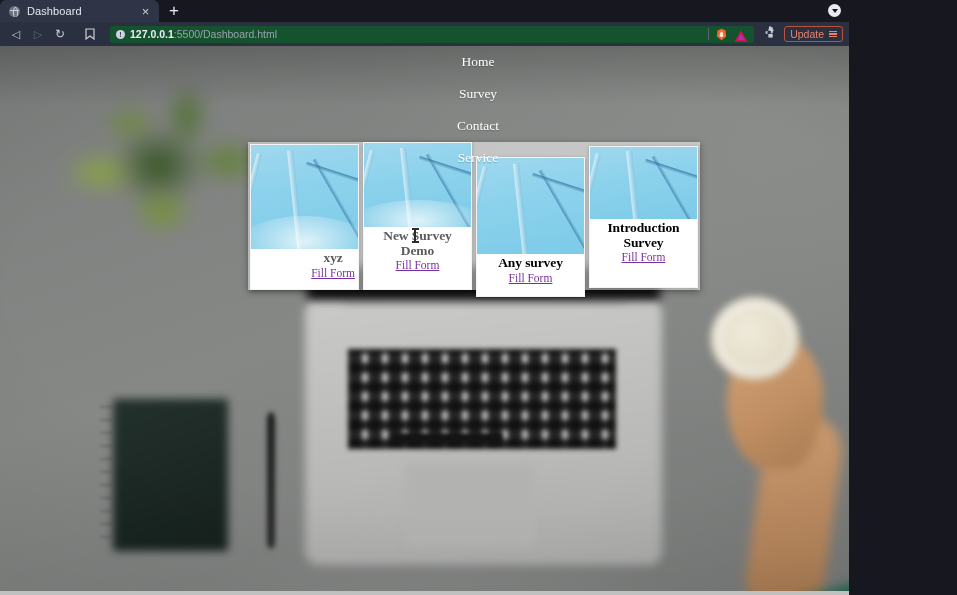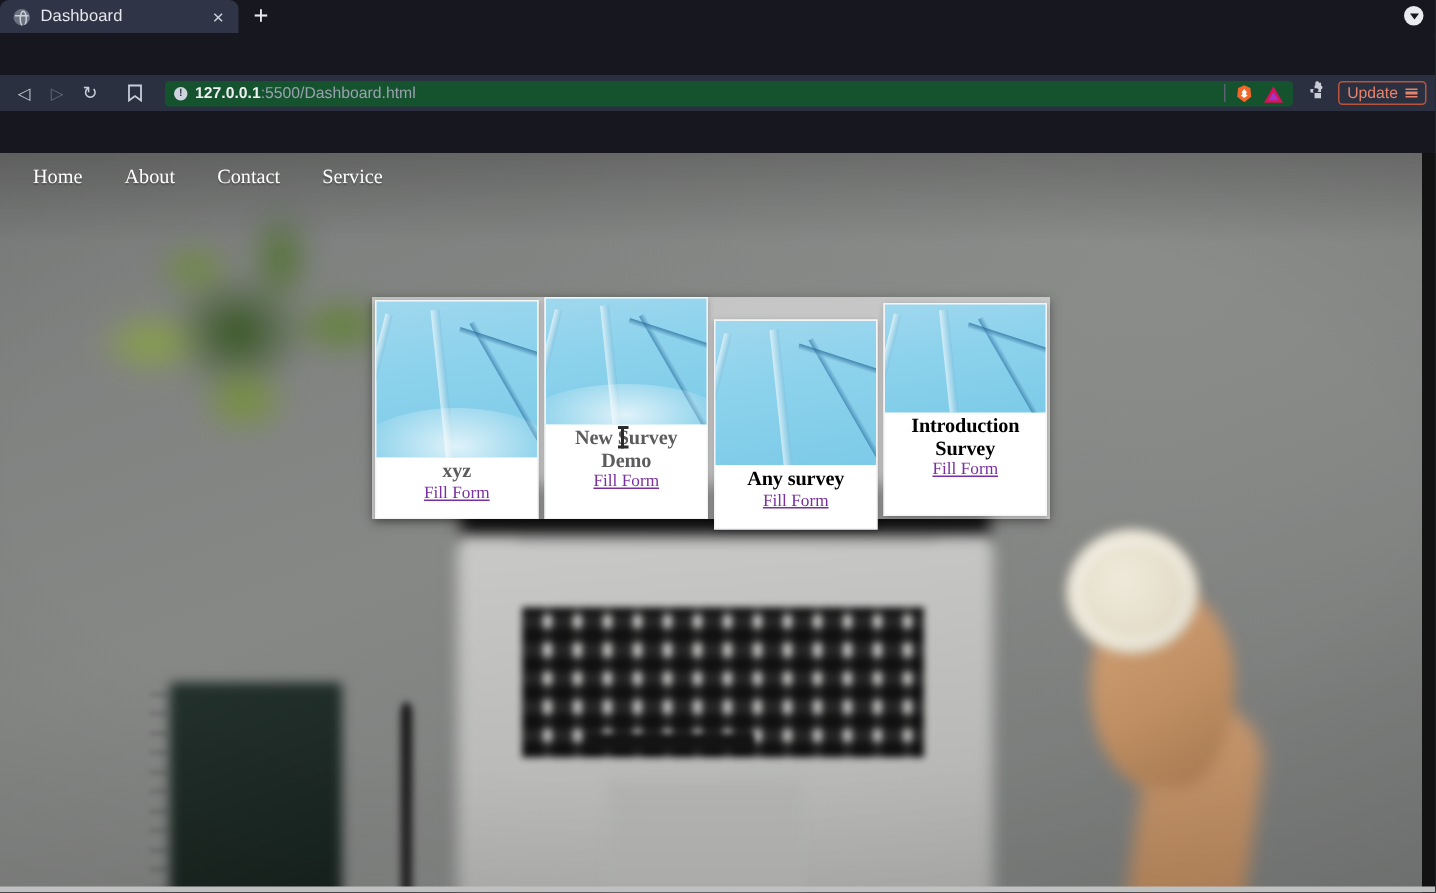--- a/index.html
+++ b/index.html
@@ -7,27 +7,26 @@
   html, body {
     width: 957px;
     height: 595px;
     overflow: hidden;
     background: #17171f;
     font-family: "Liberation Sans", sans-serif;
   }
 
   
   .browser {
-    width: 957px;
+    width: 849px;
     height: 595px;
     position: relative;
     background: #17171f;
     display: flex;
     flex-direction: column;
-    gap: 28px;
   }
 
   .tabstrip {
     height: 22px;
     background: #17171f;
     display: flex;
     align-items: flex-end;
     position: relative;
     flex: 0 0 22px;
   }
@@ -416,20 +415,21 @@
   .navbar {
     position: absolute;
     left: 0; top: 0;
     width: 948px;
     height: 32px;
     display: flex;
     align-items: center;
     padding-left: 8px;
     gap: 0;
     z-index: 6;
+    flex-direction: column;
   }
   .nav-link {
     color: #ffffff;
     font-family: "Liberation Serif", serif;
     font-size: 13.5px;
     text-decoration: none;
     padding: 0 14px;
     line-height: 32px;
     white-space: nowrap;
     cursor: pointer;
@@ -632,28 +632,28 @@
       <div class="bg-cup-rim"></div>
       <div class="bg-sleeve"></div>
       <div class="bg-vignette"></div>
     </div>
 
     <div class="page-edge-right"></div>
     <div class="page-edge-bottom"></div>
 
     <nav class="navbar">
       <a class="nav-link" href="#">Home</a>
-      <a class="nav-link" href="#">About</a>
+      <a class="nav-link" href="#">Survey</a>
       <a class="nav-link" href="#">Contact</a>
       <a class="nav-link" href="#">Service</a>
     </nav>
 
     <div class="deck">
 
-      <div class="card translucent" style="height:146px;">
+      <div class="card translucent" style="height:146px;align-items:flex-end;">
         <div class="card-img" style="height:104px;">
           <span class="glass g1"></span>
             <span class="glass g2"></span>
           <span class="glass g3"></span>
             <span class="glass g4"></span>
           <span class="g-pool"></span>
         </div>
         <div class="card-body">
           <div class="card-title">xyz</div>
           <a class="card-link" href="#">Fill Form</a>

